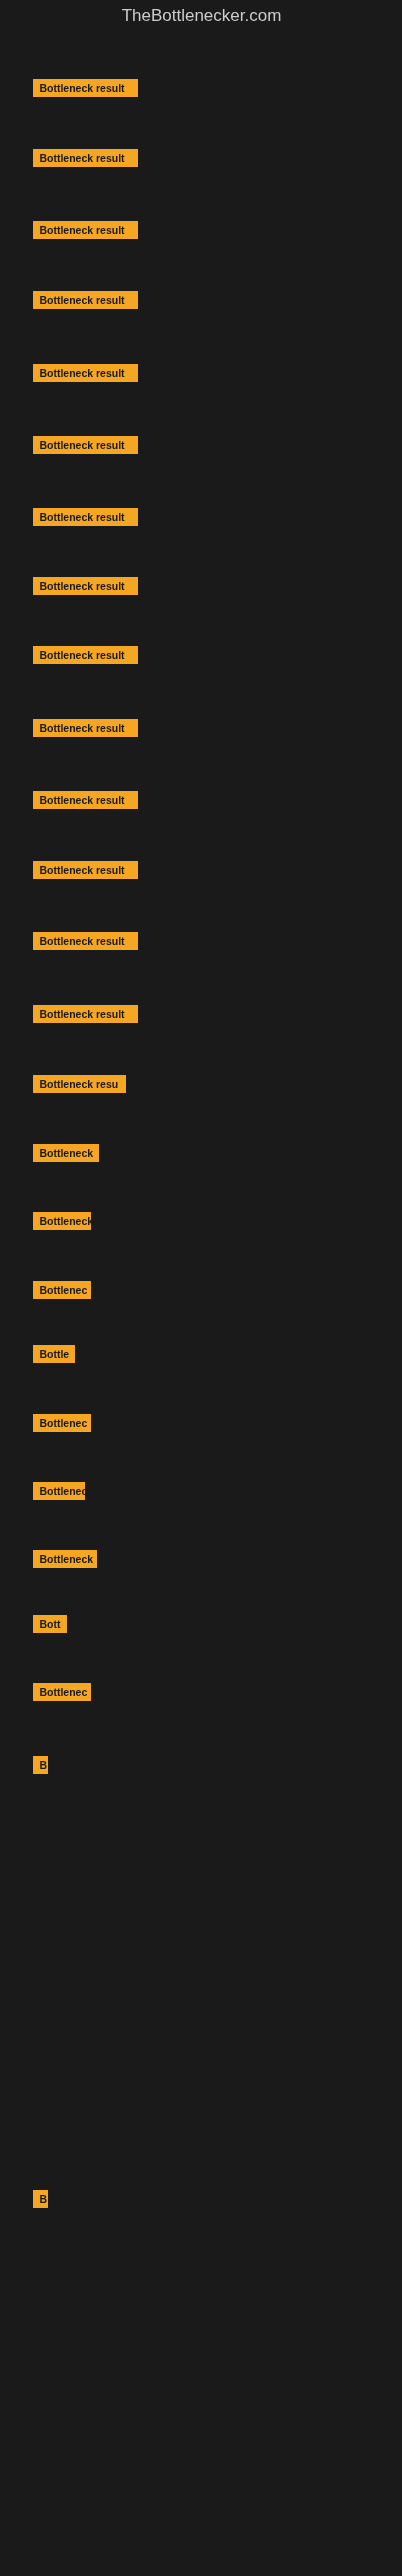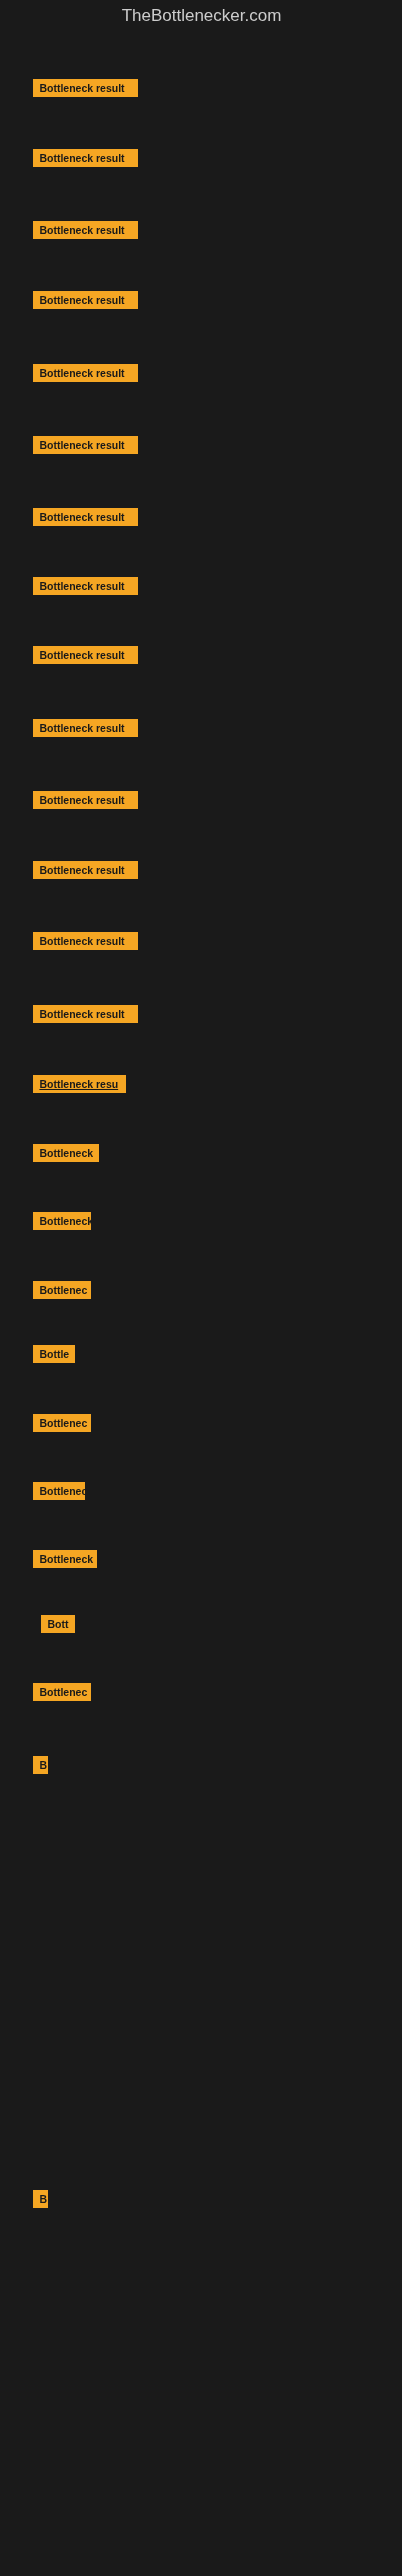--- a/index.html
+++ b/index.html
@@ -54,26 +54,26 @@
     <div class="bottleneck-item" style="top: 331px; left: 0px;"><div class="bottleneck-badge" style="max-width: 105px; width: 105px;">Bottleneck result</div></div>
     <div class="bottleneck-item" style="top: 403px; left: 0px;"><div class="bottleneck-badge" style="max-width: 105px; width: 105px;">Bottleneck result</div></div>
     <div class="bottleneck-item" style="top: 475px; left: 0px;"><div class="bottleneck-badge" style="max-width: 105px; width: 105px;">Bottleneck result</div></div>
     <div class="bottleneck-item" style="top: 544px; left: 0px;"><div class="bottleneck-badge" style="max-width: 105px; width: 105px;">Bottleneck result</div></div>
     <div class="bottleneck-item" style="top: 613px; left: 0px;"><div class="bottleneck-badge" style="max-width: 105px; width: 105px;">Bottleneck result</div></div>
     <div class="bottleneck-item" style="top: 686px; left: 0px;"><div class="bottleneck-badge" style="max-width: 105px; width: 105px;">Bottleneck result</div></div>
     <div class="bottleneck-item" style="top: 758px; left: 0px;"><div class="bottleneck-badge" style="max-width: 105px; width: 105px;">Bottleneck result</div></div>
     <div class="bottleneck-item" style="top: 828px; left: 0px;"><div class="bottleneck-badge" style="max-width: 105px; width: 105px;">Bottleneck result</div></div>
     <div class="bottleneck-item" style="top: 899px; left: 0px;"><div class="bottleneck-badge" style="max-width: 105px; width: 105px;">Bottleneck result</div></div>
     <div class="bottleneck-item" style="top: 972px; left: 0px;"><div class="bottleneck-badge" style="max-width: 105px; width: 105px;">Bottleneck result</div></div>
-    <div class="bottleneck-item" style="top: 1042px; left: 0px;"><div class="bottleneck-badge" style="max-width: 93px; width: 93px; text-decoration: underline;">Bottleneck resu</div></div>
+    <div class="bottleneck-item" style="top: 1042px; left: 0px;"><div class="bottleneck-badge" style="max-width: 93px; width: 93px;">Bottleneck resu</div></div>
     <div class="bottleneck-item" style="top: 1111px; left: 0px;"><div class="bottleneck-badge" style="max-width: 66px; width: 66px;">Bottleneck</div></div>
     <div class="bottleneck-item" style="top: 1179px; left: 0px;"><div class="bottleneck-badge" style="max-width: 81px; width: 58px;">Bottleneck re</div></div>
     <div class="bottleneck-item" style="top: 1248px; left: 0px;"><div class="bottleneck-badge" style="max-width: 58px; width: 58px;">Bottlenec</div></div>
     <div class="bottleneck-item" style="top: 1312px; left: 0px;"><div class="bottleneck-badge" style="max-width: 42px; width: 42px;">Bottle</div></div>
     <div class="bottleneck-item" style="top: 1381px; left: 0px;"><div class="bottleneck-badge" style="max-width: 58px; width: 58px;">Bottlenec</div></div>
     <div class="bottleneck-item" style="top: 1449px; left: 0px;"><div class="bottleneck-badge" style="max-width: 52px; width: 52px;">Bottlenec</div></div>
     <div class="bottleneck-item" style="top: 1517px; left: 0px;"><div class="bottleneck-badge" style="max-width: 64px; width: 64px;">Bottleneck</div></div>
-    <div class="bottleneck-item" style="top: 1582px; left: 8px;"><div class="bottleneck-badge" style="max-width: 34px; width: 34px;">Bott</div></div>
+    <div class="bottleneck-item" style="top: 1582px; left: 0px;"><div class="bottleneck-badge" style="max-width: 34px; width: 34px;">Bott</div></div>
     <div class="bottleneck-item" style="top: 1650px; left: 0px;"><div class="bottleneck-badge" style="max-width: 58px; width: 58px;">Bottlenec</div></div>
     <div class="bottleneck-item" style="top: 1723px; left: 0px;"><div class="bottleneck-badge" style="max-width: 14.5px; width: 14.5px;">B</div></div>
     <div class="bottleneck-item" style="top: 2157px; left: 0px;"><div class="bottleneck-badge" style="max-width: 14.5px; width: 14.5px;">B</div></div>
   </div>
 
 
 </body></html>

